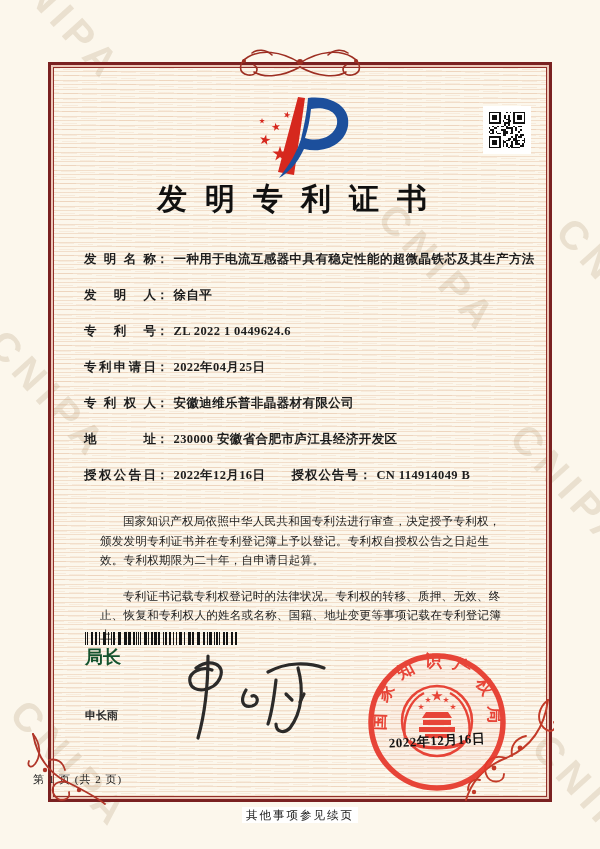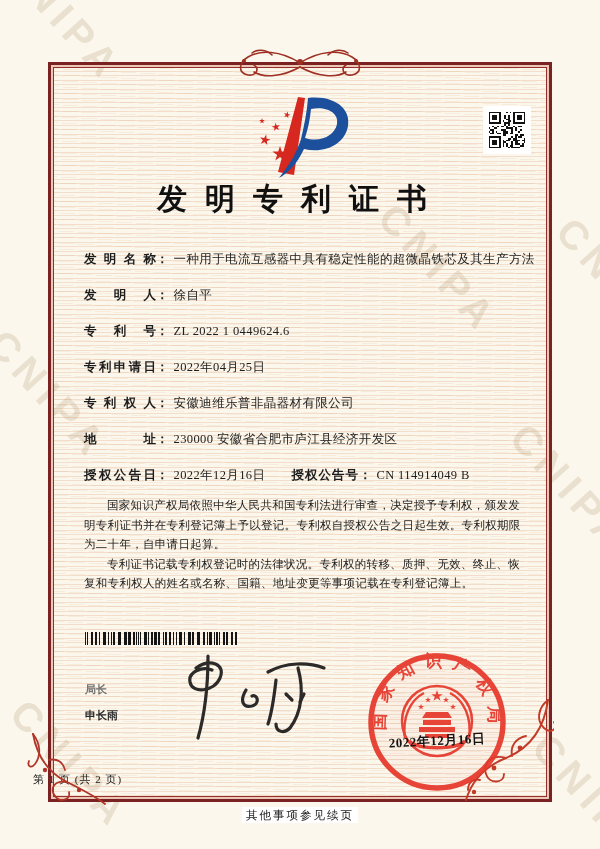--- a/index.html
+++ b/index.html
@@ -44,28 +44,28 @@
   .qr{position:absolute;z-index:2;left:483px;top:106px;width:48px;height:48px;background:#fff;padding:2px;box-sizing:border-box;}
   .title{
     position:absolute;z-index:2;left:0;right:16px;top:179px;text-align:center;
     font-size:30px;font-weight:bold;letter-spacing:18px;padding-left:18px;color:#101010;
   }
   
   .fields{position:absolute;z-index:2;left:84px;right:70px;top:250px;font-size:12.5px;}
   .field-row{margin-bottom:18px;line-height:18px;white-space:nowrap;}
   .f-label{display:inline-block;width:72px;text-align:justify;text-align-last:justify;font-weight:bold;vertical-align:top;}
   .f-colon{font-weight:bold;margin-right:5px;}
-  .f-value{font-weight:400;letter-spacing:.4px;}
+  .f-value{font-weight:700;letter-spacing:.4px;}
   .f-label.second{width:auto;margin-left:26px;letter-spacing:1px;text-align-last:auto;}
   
   .body-text{position:absolute;z-index:2;left:84px;right:74px;top:496px;font-size:11.5px;line-height:19.5px;letter-spacing:.3px;color:#1c1c1c;}
-  .body-text p{margin:0;text-indent:2em;}
+  .body-text p{margin:16px;text-indent:2em;}
   
   .barcode{position:absolute;z-index:2;left:85px;top:632px;}
-  .sig-title{position:absolute;z-index:2;left:85px;top:682px;font-family:"Liberation Sans",sans-serif;font-weight:bold;font-size:11px;color:#737373;}
+  .sig-title{position:absolute;z-index:2;left:85px;top:645px;font-family:"Liberation Sans",sans-serif;font-weight:bold;font-size:18px;color:#14532d;}
   .sig-name{position:absolute;z-index:2;left:85px;top:708px;font-family:"Liberation Sans",sans-serif;font-weight:bold;font-size:11px;color:#2a2a2a;}
   .signature-svg{position:absolute;z-index:2;left:168px;top:650px;}
   .seal{position:absolute;z-index:4;left:364px;top:648px;}
   .seal-date{
     position:absolute;z-index:5;left:364px;top:732px;width:146px;text-align:center;
     font-weight:bold;font-size:13px;letter-spacing:.5px;color:#131313;transform:rotate(-3deg);
   }
   
   .page-num{position:absolute;z-index:2;left:33px;width:504px;top:772px;text-align:left;font-size:11px;letter-spacing:1px;}
   .footer-note{

